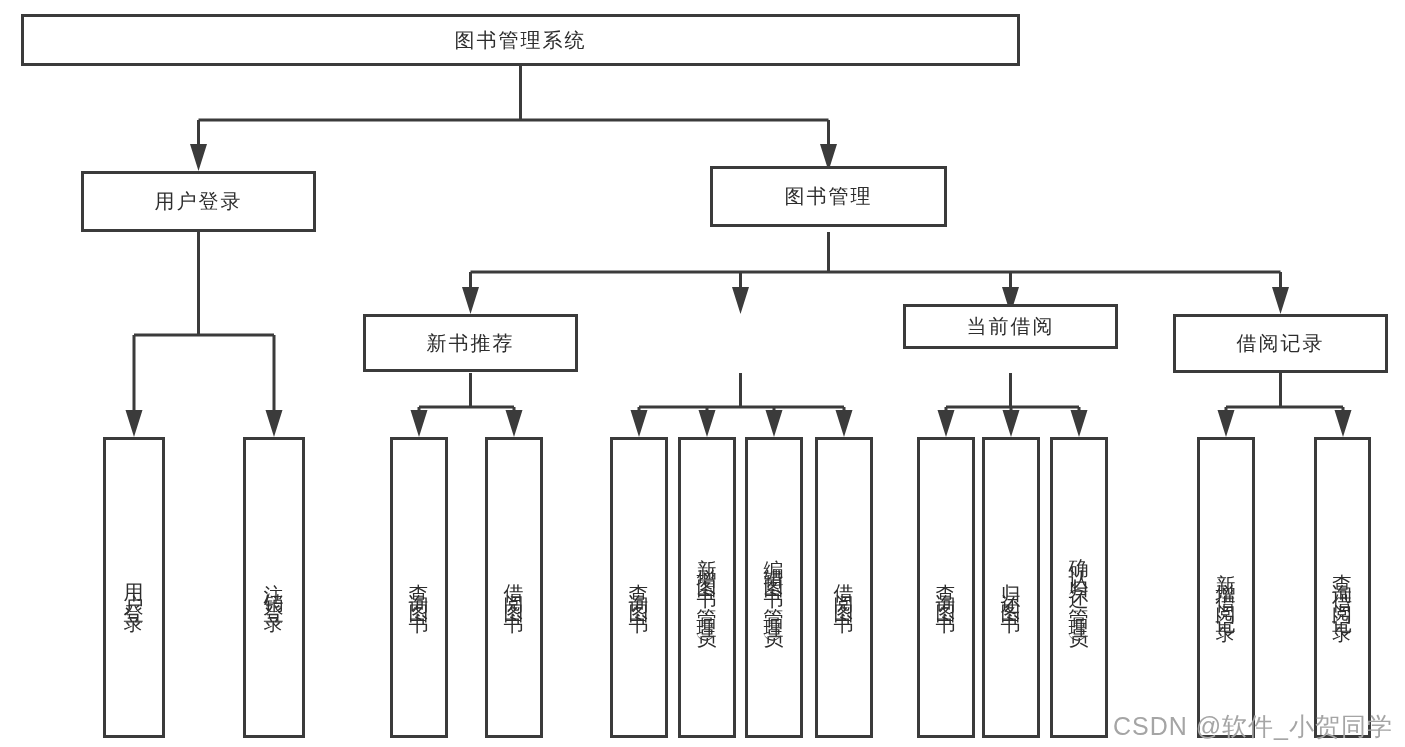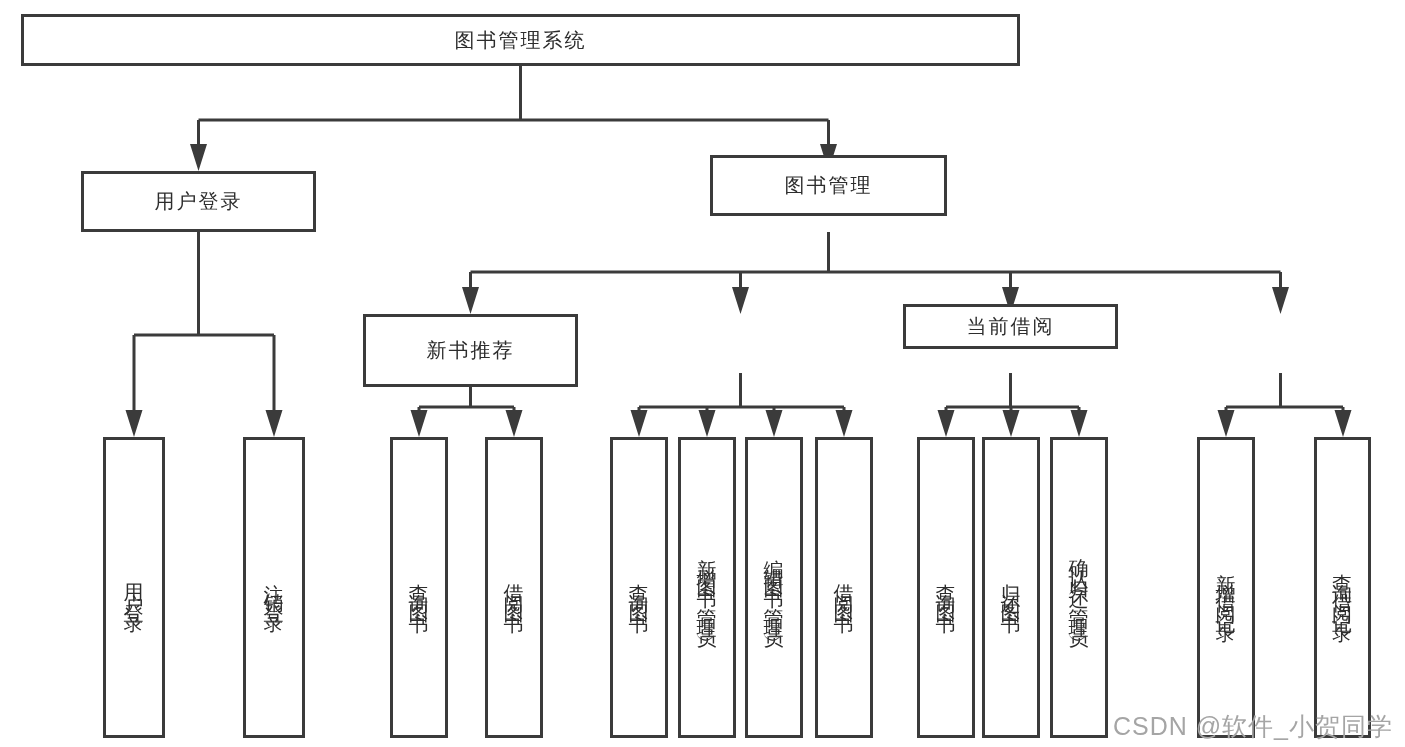--- a/index.html
+++ b/index.html
@@ -85,24 +85,25 @@
       M937.5 410 L954.5 410 L946 437 Z
       M1002.5 410 L1019.5 410 L1011 437 Z
       M1070.5 410 L1087.5 410 L1079 437 Z
       M1217.5 410 L1234.5 410 L1226 437 Z
       M1334.5 410 L1351.5 410 L1343 437 Z"></path>
   </svg>
 
   <div class="box h" style="left:21px; top:14px; width:999px; height:52px;">图书管理系统</div>
 
   <div class="box h" style="left:81px; top:171px; width:235px; height:61px;">用户登录</div>
-  <div class="box h" style="left:710px; top:155px; width:237px; height:61px;">图书管理</div>
+  <div class="box h" style="left:710px; top:166px; width:237px; height:61px;">图书管理</div>
 
-  <div class="box h" style="left:363px; top:314px; width:215px; height:73px;">新书推荐</div>
+  <div class="box h" style="left:363px; top:314px; width:215px; height:58px;">新书推荐</div>
   <div class="box h" style="left:903px; top:304px; width:215px; height:45px;">当前借阅</div>
+  <div class="box h" style="left:1173px; top:314px; width:215px; height:59px;">借阅记录</div>
 
   <div class="box v" style="left:103px; top:437px; width:62px; height:301px;">用户登录</div>
   <div class="box v" style="left:243px; top:437px; width:62px; height:301px;">注销登录</div>
 
   <div class="box v" style="left:390px; top:437px; width:58px; height:301px;">查询图书</div>
   <div class="box v" style="left:485px; top:437px; width:58px; height:301px;">借阅图书</div>
 
   <div class="box v" style="left:610px; top:437px; width:58px; height:301px;">查询图书</div>
   <div class="box v" style="left:678px; top:437px; width:58px; height:301px;">新增图书（管理员）</div>
   <div class="box v" style="left:745px; top:437px; width:58px; height:301px;">编辑图书（管理员）</div>

